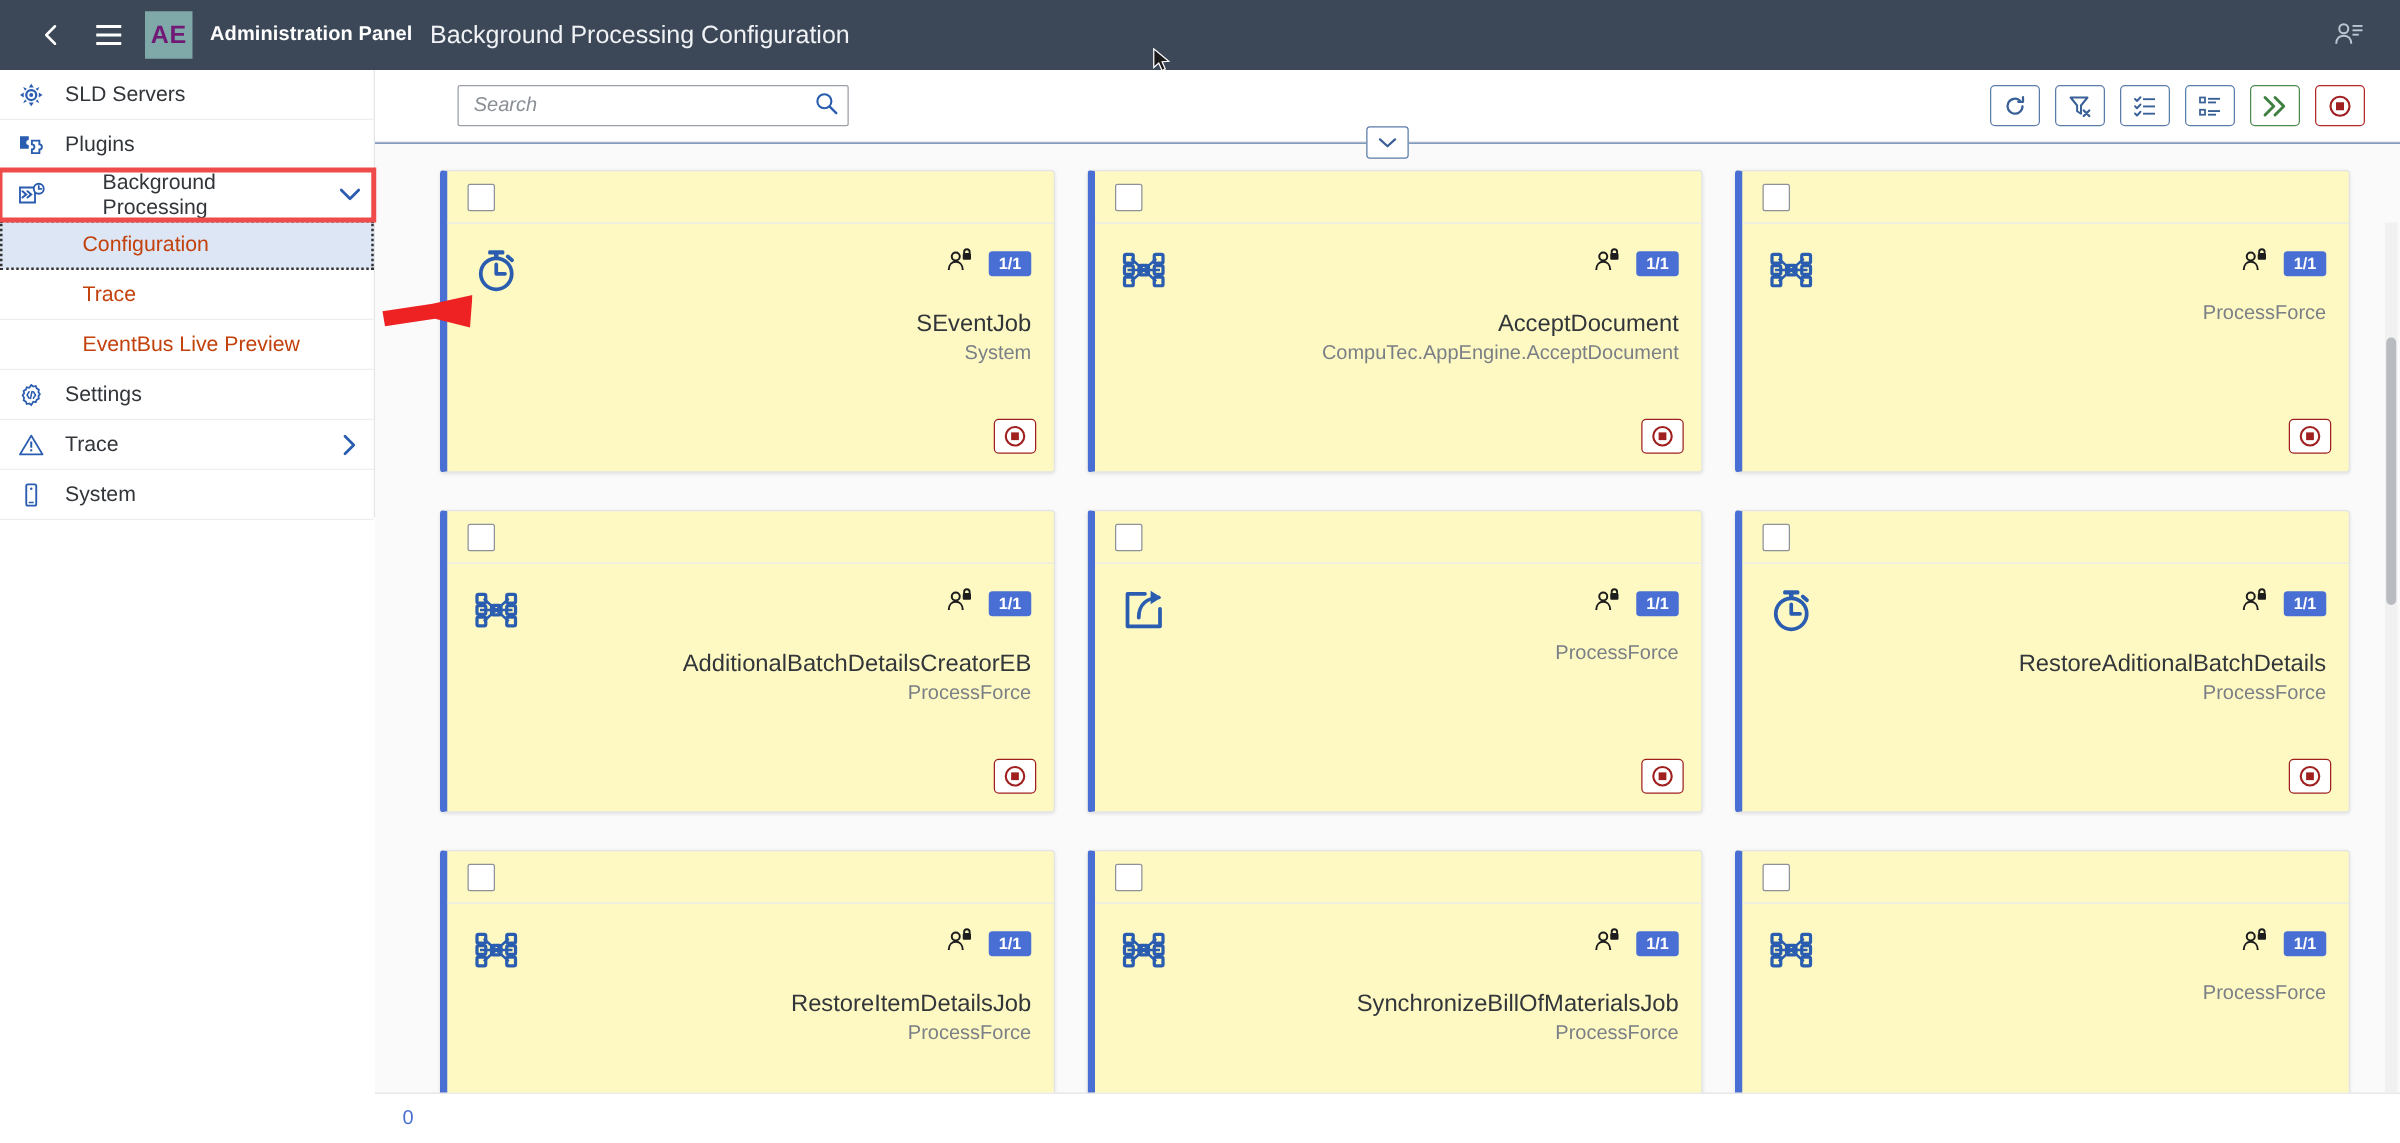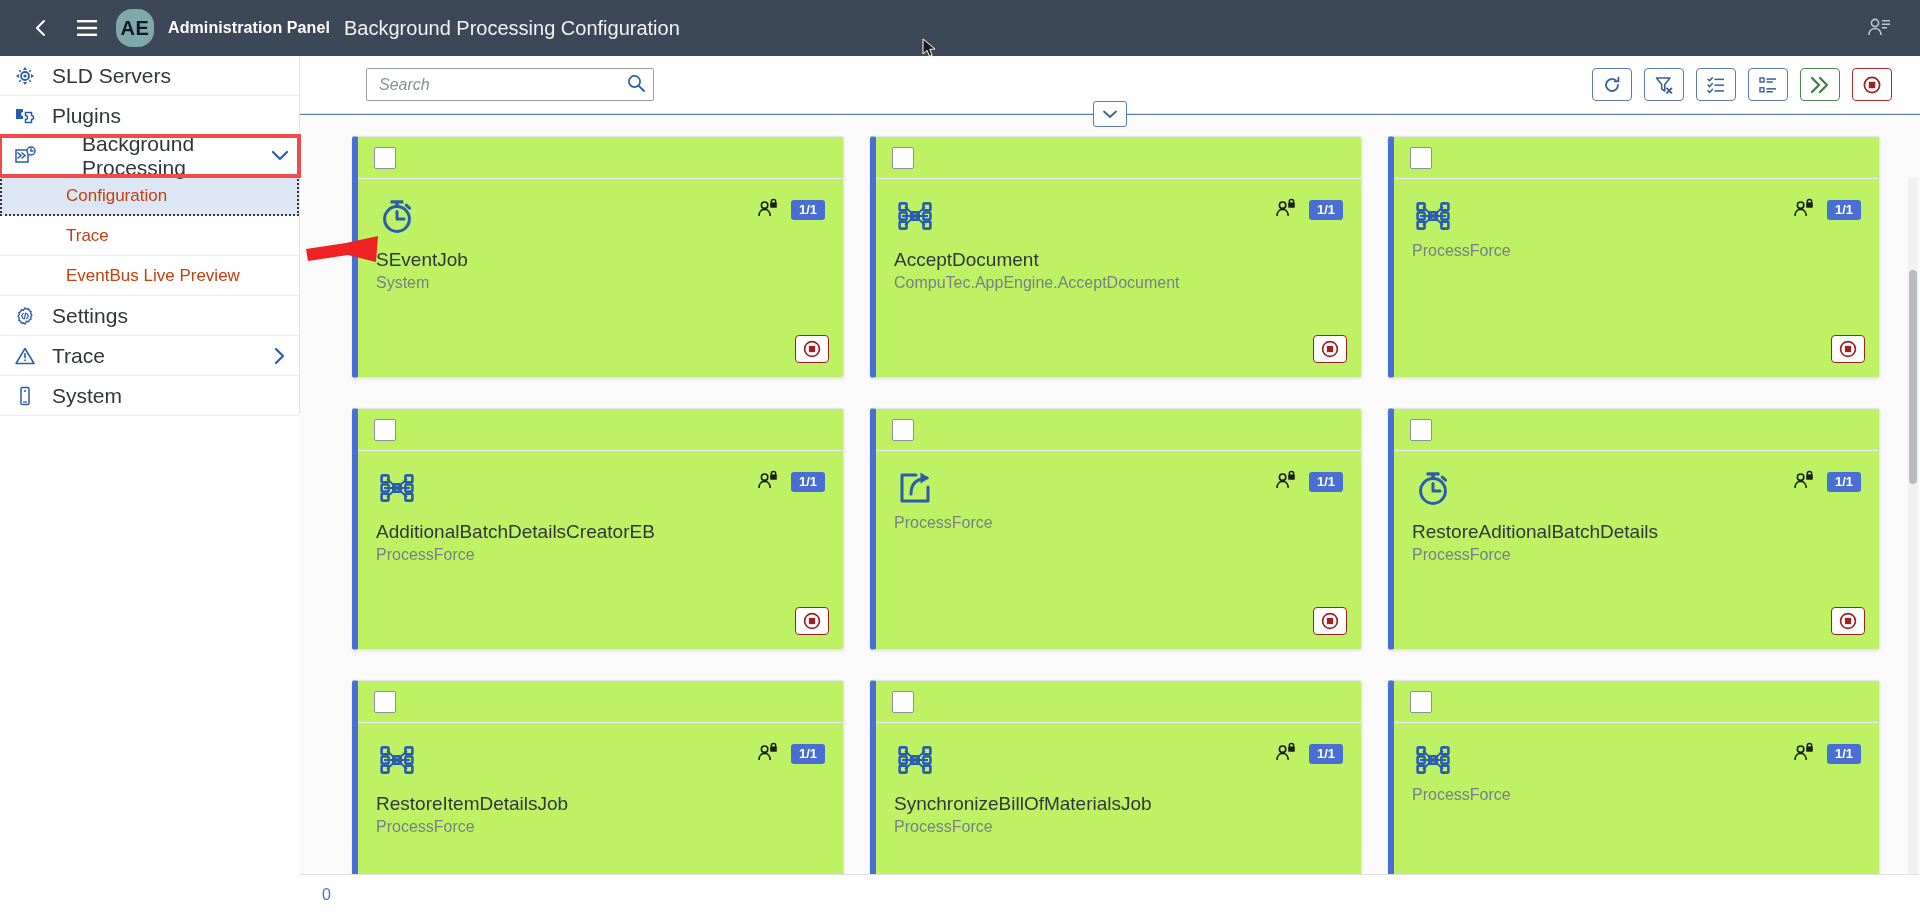--- a/index.html
+++ b/index.html
@@ -17,46 +17,46 @@
     padding: 0 18px; color: #fff;
     position: relative;
   }
   .hdr-btn {
     width: 46px; height: 46px;
     display: flex; align-items: center; justify-content: center;
     cursor: pointer;
   }
   .hdr-btn svg { display:block; }
   .logo-box {
-    width: 38px; height: 38px; border-radius: 16px;
+    width: 38px; height: 38px; border-radius: 0;
     background: #7fa8a8;
     display: flex; align-items: center; justify-content: center;
     margin-left: 6px; margin-right: 14px;
-    color: #0f172a; font-size: 20px; font-weight: bold; letter-spacing: .5px;
+    color: #701a75; font-size: 20px; font-weight: bold; letter-spacing: .5px;
   }
   .app-title { font-size: 16px; font-weight: bold; letter-spacing: .1px; }
   .page-sub { font-size: 20px; margin-left: 14px; font-weight: normal; color:#f0f2f5;}
   .hdr-right { margin-left: auto; display:flex; align-items:center; }
 
   
   .body-wrap { display: flex; height: 858px; }
 
   
   .sidebar {
     width: 300px; min-width: 300px;
     background: #ffffff;
     border-right: 1px solid #e3e5e8;
     position: relative;
     height: 358px;
   }
   .nav-item {
     display: flex; align-items: center;
     height: 40px; padding-left: 14px;
     border-bottom: 1px solid #eceef0;
-    cursor: pointer; font-size: 21px; color: #32363a;
+    cursor: pointer; font-size: 17px; color: #32363a;
   }
   .nav-item .ico { width: 38px; display:flex; align-items:center; }
   .nav-item .lbl { flex: 1; }
   .nav-item .chev { width: 38px; display:flex; align-items:center; justify-content:center; }
   .nav-sub {
     display: flex; align-items: center;
     height: 40px; padding-left: 66px;
     border-bottom: 1px solid #eceef0;
     cursor: pointer; font-size: 17px; color: #c2410c;
   }
@@ -85,21 +85,21 @@
     display: flex; flex-direction: column;
     min-width: 0;
   }
   .toolbar {
     height: 58px; background: #fff;
     border-bottom: 1px solid #e0e2e5;
     display: flex; align-items: center;
     padding: 0 28px 0 66px;
     position: relative;
   }
-  .search-wrap { position: relative; width: 288px; }
+  .search-wrap { position: relative; width: 313px; }
   .search-input {
     width: 100%; height: 33px;
     border: 1px solid #9a9fa6; border-radius: 2px;
     padding: 0 34px 0 12px;
     font-size: 16px; font-family: "Liberation Sans", sans-serif;
     color: #32363a; outline: none; background: #fff;
   }
   .search-input::placeholder { color: #8a8f96; font-style: italic; }
   .search-ico {
     position: absolute; right: 8px; top: 50%;
@@ -138,28 +138,29 @@
   .grid-scroll {
     flex: 1; overflow: hidden; position: relative;
     padding: 22px 40px 0 52px;
   }
   .grid {
     display: grid;
     grid-template-columns: repeat(3, 1fr);
     gap: 30px 26px;
   }
   .card {
-    background: #bef264;
+    background: #fef9c3;
     border: 1px solid #e2e4e7;
     border-left: 6px solid #4a6fd4;
     border-radius: 3px;
     box-shadow: 0 1px 3px rgba(0,0,0,.10);
     height: 242px;
     display: flex; flex-direction: column;
     position: relative;
+    text-align: right;
   }
   .card-head {
     height: 42px; border-bottom: 1px solid #e8eaec;
     display: flex; align-items: center; padding-left: 16px;
   }
   .card-cb {
     width: 22px; height: 22px;
     border: 1px solid #8d9299; border-radius: 2px;
     background: #fff; cursor: pointer;
   }

